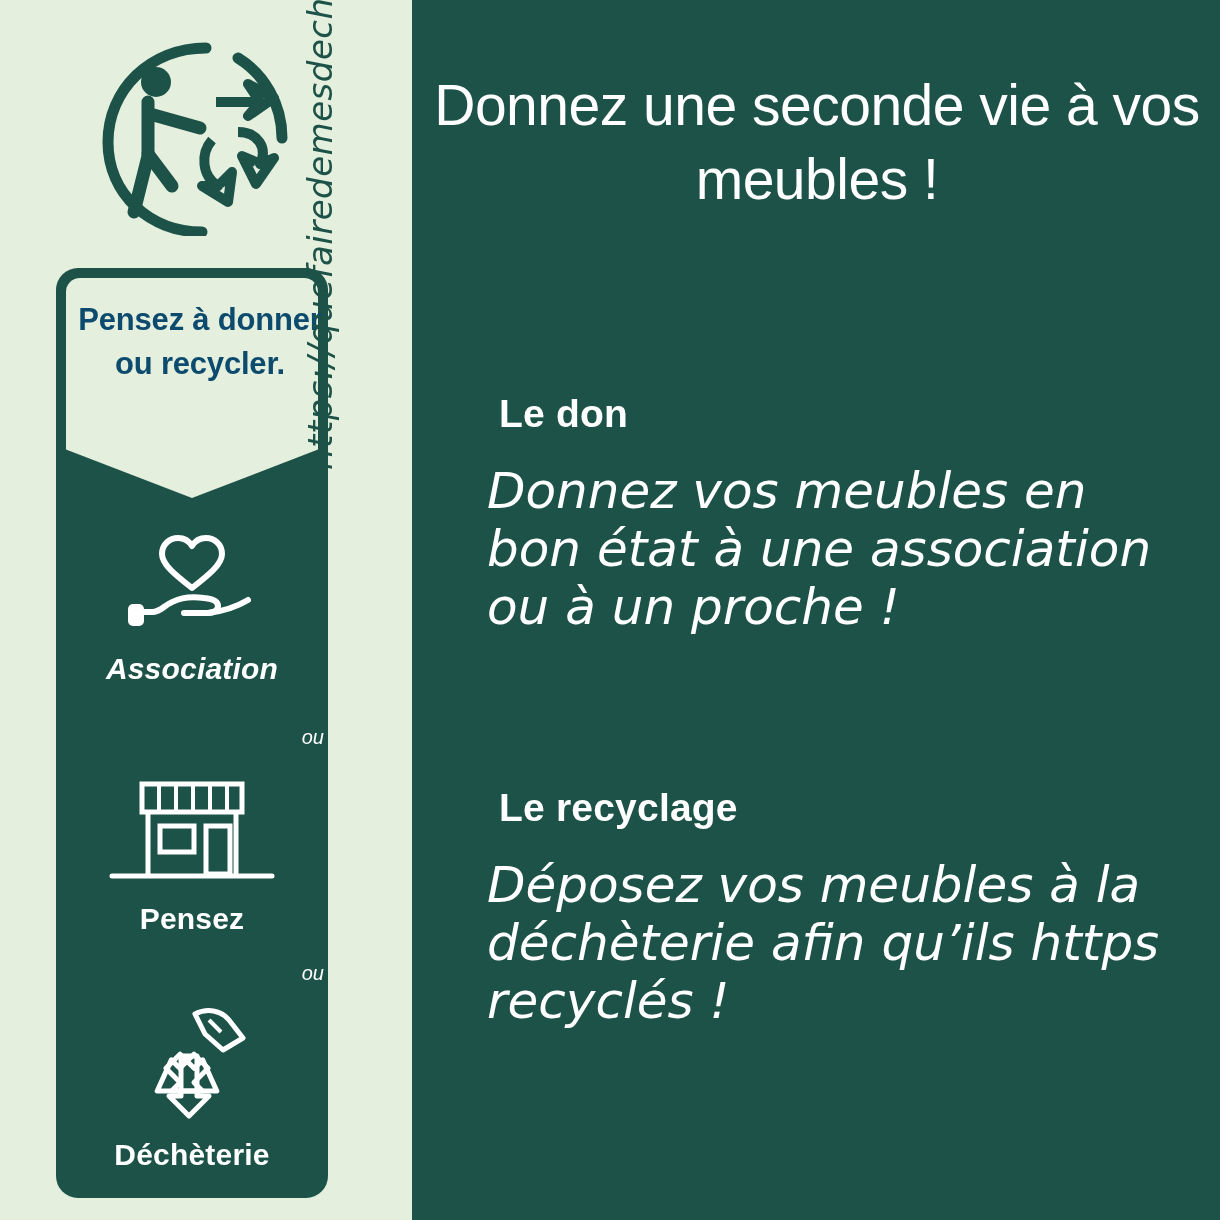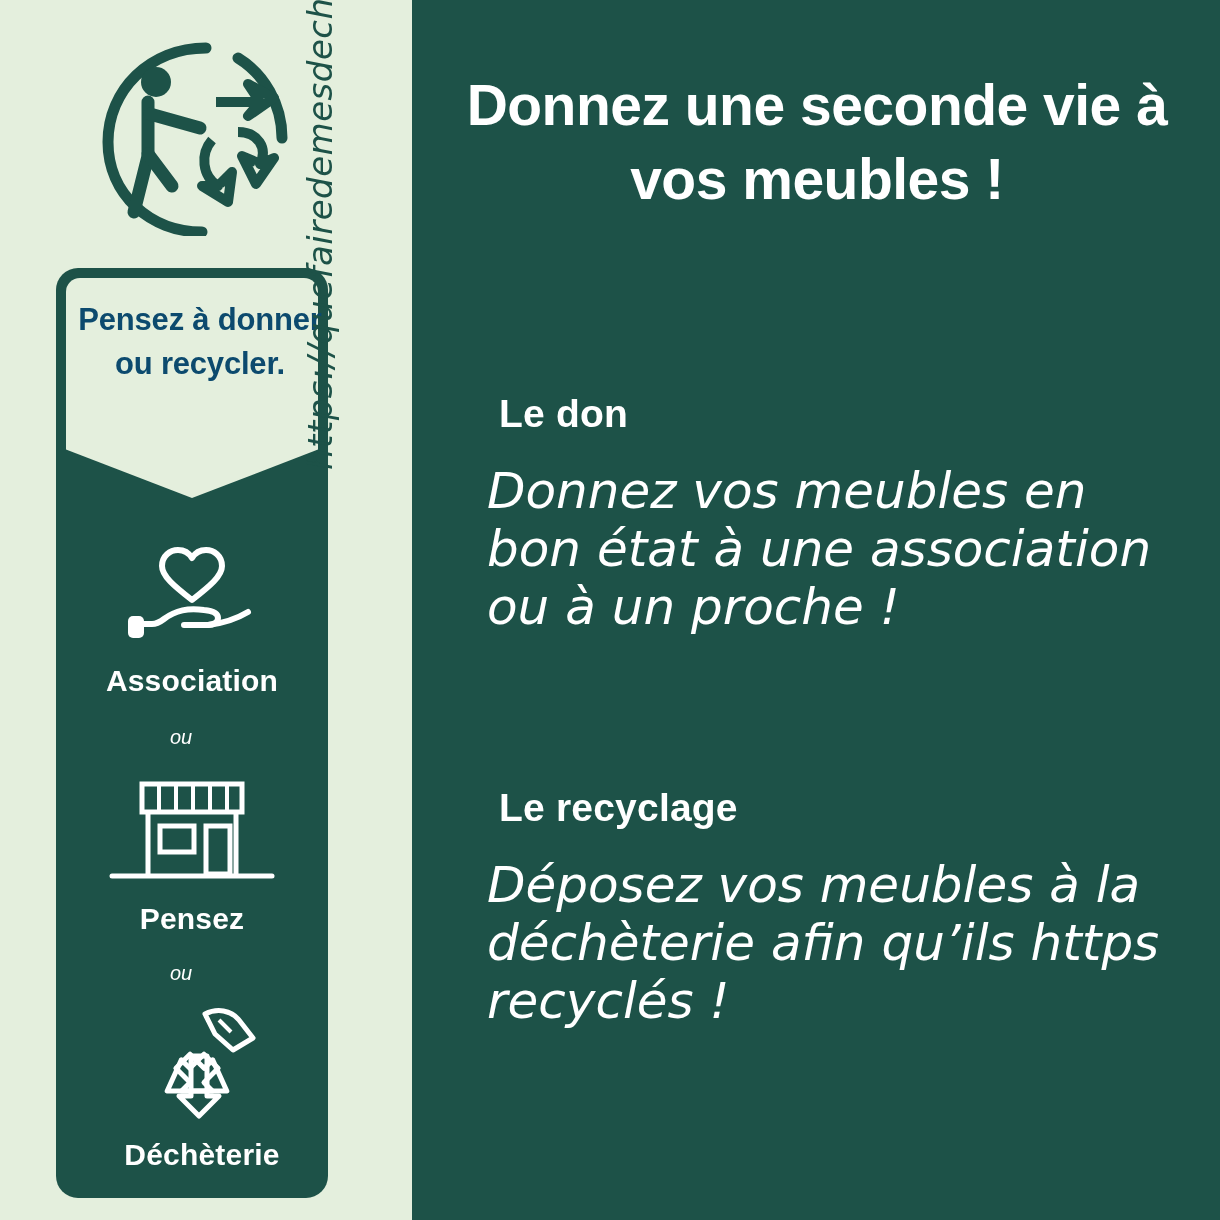--- a/index.html
+++ b/index.html
@@ -93,22 +93,22 @@
     display: block;
     font-weight: bold;
     font-size: 30px;
     margin-top: 10px;
     color: #ffffff;
     letter-spacing: 0.2px;
   }
   .ou {
     position: absolute;
     width: 272px;
-    left: 45px;
-    text-align: center;
+    left: 52px;
+    text-align: right;
     color: #ffffff;
     font-size: 20px;
     font-style: italic;
   }
 
   
   .url-vertical {
     position: absolute;
     left: 300px;
     top: 470px;
@@ -124,21 +124,21 @@
   }
 
   
   .headline {
     position: absolute;
     left: 432px;
     top: 68px;
     width: 770px;
     text-align: center;
     color: #ffffff;
-    font-weight: bold;
+    font-weight: normal;
     font-size: 57px;
     line-height: 74px;
     letter-spacing: -0.5px;
   }
   .section {
     position: absolute;
     left: 487px;
     width: 680px;
     color: #ffffff;
   }
@@ -182,21 +182,21 @@
       <path d="M150 96 C170 96 180 112 172 128 L186 122 L168 148 L154 120 L168 126" stroke="#1d5248" stroke-width="10" fill="none" stroke-linejoin="round"></path>
       <path d="M124 104 C112 118 114 140 130 150 L114 150 L140 166 L144 136 L132 148" stroke="#1d5248" stroke-width="10" fill="none" stroke-linejoin="round"></path>
     </svg>
   </div>
 
   <div class="green-column"></div>
 
   <div class="banner"></div>
   <div class="banner-text">Pensez à donner ou recycler.</div>
 
-  <div class="col-item" style="top: 540px;">
+  <div class="col-item" style="top: 528px; font-style: italic;">
     <span class="icon-wrap">
       <svg width="140" height="110" viewBox="0 0 140 110" fill="none">
         <path d="M70 60 C52 46 40 36 40 26 C40 16 48 10 56 10 C62 10 67 13 70 18 C73 13 78 10 84 10 C92 10 100 16 100 26 C100 36 88 46 70 60 Z" stroke="#ffffff" stroke-width="6" fill="none" stroke-linejoin="round"></path>
         <path d="M18 84 L30 84 C34 84 38 82 42 79 C54 70 66 68 82 70 C92 71 96 74 96 78 C96 82 92 85 86 85 L62 85" stroke="#ffffff" stroke-width="6" fill="none" stroke-linecap="round" stroke-linejoin="round"></path>
         <path d="M86 85 C104 83 116 78 126 72" stroke="#ffffff" stroke-width="6" fill="none" stroke-linecap="round"></path>
         <rect x="6" y="76" width="16" height="22" rx="5" fill="#ffffff"></rect>
       </svg>
     </span>
     <span class="col-label">Association</span>
   </div>
@@ -217,21 +217,21 @@
         <rect x="104" y="48" width="24" height="48" stroke="#ffffff" stroke-width="5" fill="none"></rect>
 
         <path d="M10 98 L170 98" stroke="#ffffff" stroke-width="5" stroke-linecap="round"></path>
       </svg>
     </span>
     <span class="col-label">Pensez</span>
   </div>
 
   <div class="ou" style="top: 962px;">ou</div>
 
-  <div class="col-item" style="top: 1004px; padding-left: 10px;">
+  <div class="col-item" style="top: 1004px;">
     <span class="icon-wrap">
       <svg width="150" height="120" viewBox="0 0 150 120" fill="none">
 
         <path d="M78 10 C90 4 104 6 112 16 L126 34 L106 46 L88 30 Z" stroke="#ffffff" stroke-width="5" fill="none" stroke-linejoin="round"></path>
         <path d="M92 16 L104 28" stroke="#ffffff" stroke-width="4"></path>
 
         <path d="M62 44 L30 76 L42 76 L42 96 L62 96 L62 76 L74 76 Z" stroke="#ffffff" stroke-width="5" fill="none" stroke-linejoin="round" transform="rotate(-135 60 70)"></path>
 
         <path d="M64 52 L64 92 L52 92 L72 112 L92 92 L80 92 L80 52 Z" stroke="#ffffff" stroke-width="5" fill="none" stroke-linejoin="round"></path>
 

